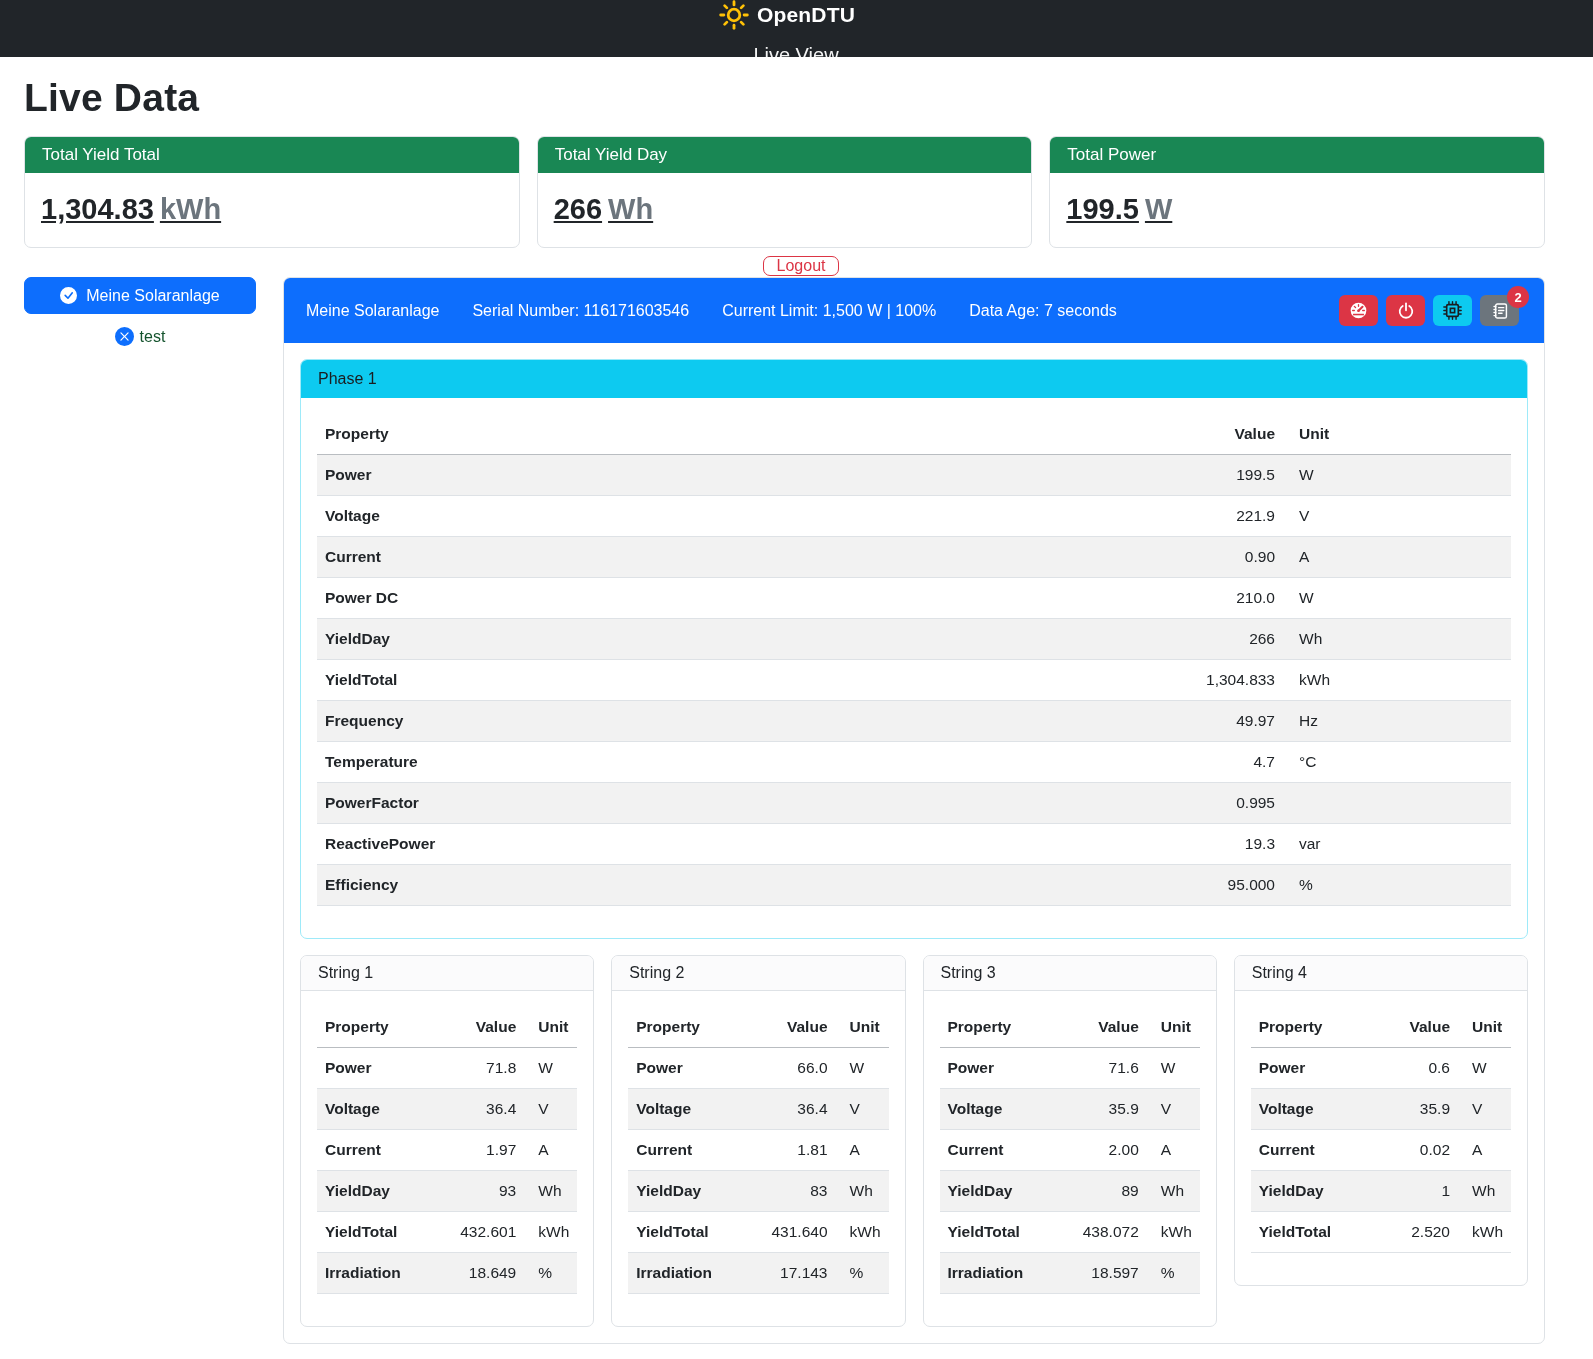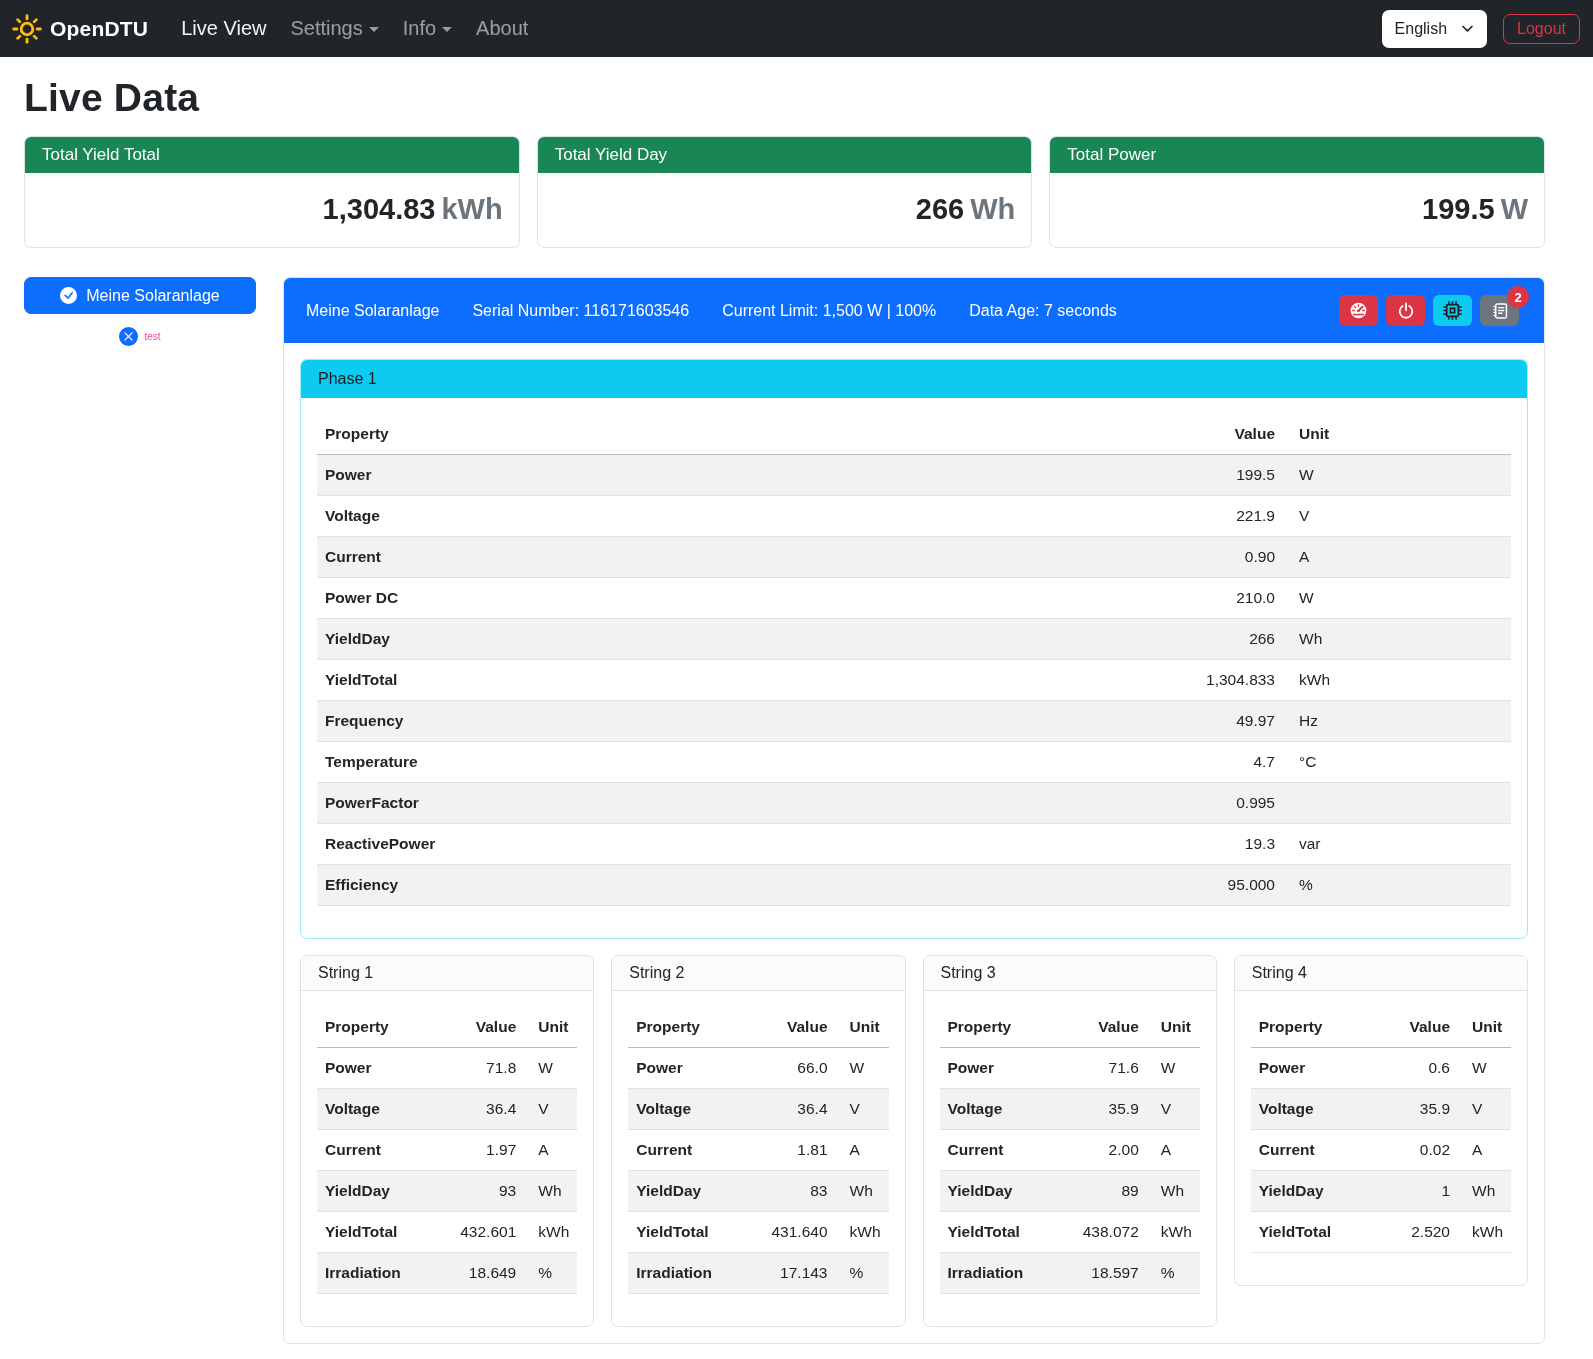--- a/index.html
+++ b/index.html
@@ -8,21 +8,21 @@
     width:1593px; height:1359px;
     font-family:"Liberation Sans", sans-serif;
     color:#212529; font-size:16px;
     overflow:hidden;
   }
 
   
   .navbar {
     height:57px; background:#212529;
     display:flex; align-items:center;
-    padding:0 13px 0 12px; gap:6px;
+    padding:0 13px 0 12px; gap:6px;flex-direction:column;
   }
   .brand { display:flex; align-items:center; gap:8px; margin-right:18px; cursor:pointer; }
   .brand-title { color:#fff; font-size:21px; font-weight:700; letter-spacing:.2px; }
   .nav-link {
     color:rgba(255,255,255,.55); font-size:20px; padding:8px 9px;
     display:flex; align-items:center; gap:6px; cursor:pointer;
   }
   .nav-link.active { color:rgba(255,255,255,.95); }
   .caret-down {
     width:0; height:0; border-left:5px solid transparent; border-right:5px solid transparent;
@@ -40,33 +40,33 @@
   }
 
   
   .content { margin:0 48px 0 24px; }
   h1.page-title { font-size:39px; font-weight:700; margin:19px 0 0 0; letter-spacing:.2px; }
 
   
   .summary-row { display:flex; gap:17px; margin-top:16px; }
   .s-card { flex:1; border:1px solid #dee2e6; border-radius:7px; background:#fff; overflow:hidden; }
   .s-card-header { background:#198754; color:#fff; padding:8px 17px; font-size:17px; }
-  .s-card-body { text-align:right; padding:20px 16px 21px; font-size:29px; font-weight:600; }
+  .s-card-body { text-align:left; padding:20px 16px 21px; font-size:29px; font-weight:600;text-decoration:underline; }
   .s-unit { color:#6c757d; margin-left:6px; }
 
   
   .live-row { display:flex; gap:27px; margin-top:29px; align-items:flex-start; }
   .sidebar { width:232px; flex:none; }
   .inv-select-btn {
     width:100%; height:37px; background:#0d6efd; border:1px solid #0d6efd; border-radius:7px;
     color:#fff; font-size:16px; display:flex; align-items:center; justify-content:center; gap:9px; cursor:pointer;
     font-family:"Liberation Sans", sans-serif;
   }
   .inv-alt { display:flex; align-items:center; justify-content:center; gap:6px; margin-top:13px; cursor:pointer; }
-  .inv-alt-label { color:#ec4899; font-size:10px; }
+  .inv-alt-label { color:#14532d; font-size:16px; }
 
   .inv-card { flex:1; border:1px solid #dee2e6; border-radius:7px; background:#fff; }
   .inv-card-header {
     background:#0d6efd; border-radius:6px 6px 0 0; color:#fff;
     display:flex; align-items:center; gap:33px; padding:16px 25px 16px 22px; min-height:65px;
   }
   .inv-head-item { font-size:16px; white-space:nowrap; }
   .inv-head-actions { margin-left:auto; display:flex; gap:8px; }
   .icon-btn {
     width:39px; height:31px; border:none; border-radius:6px;

